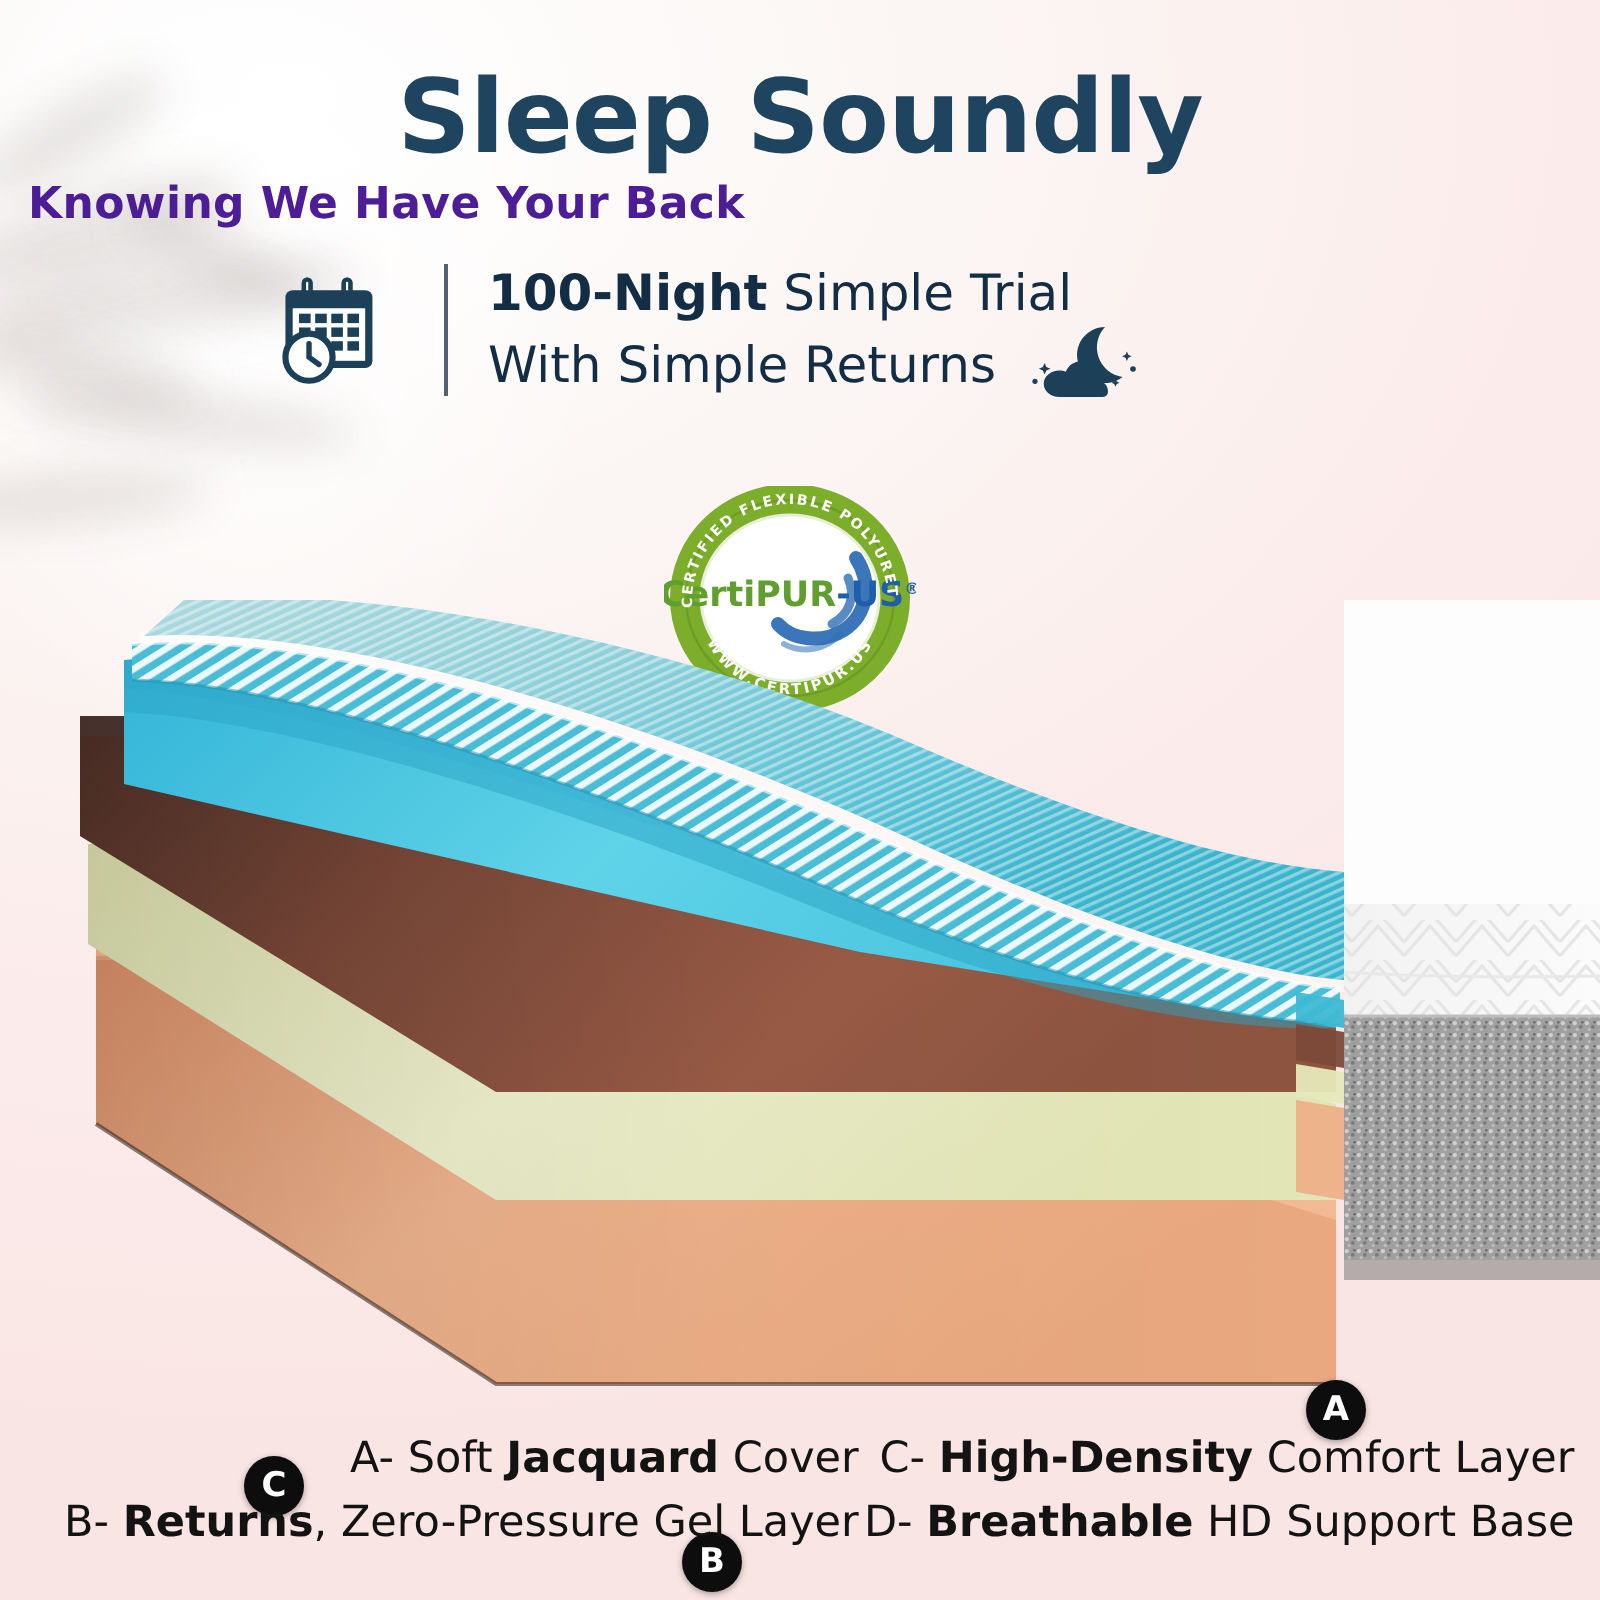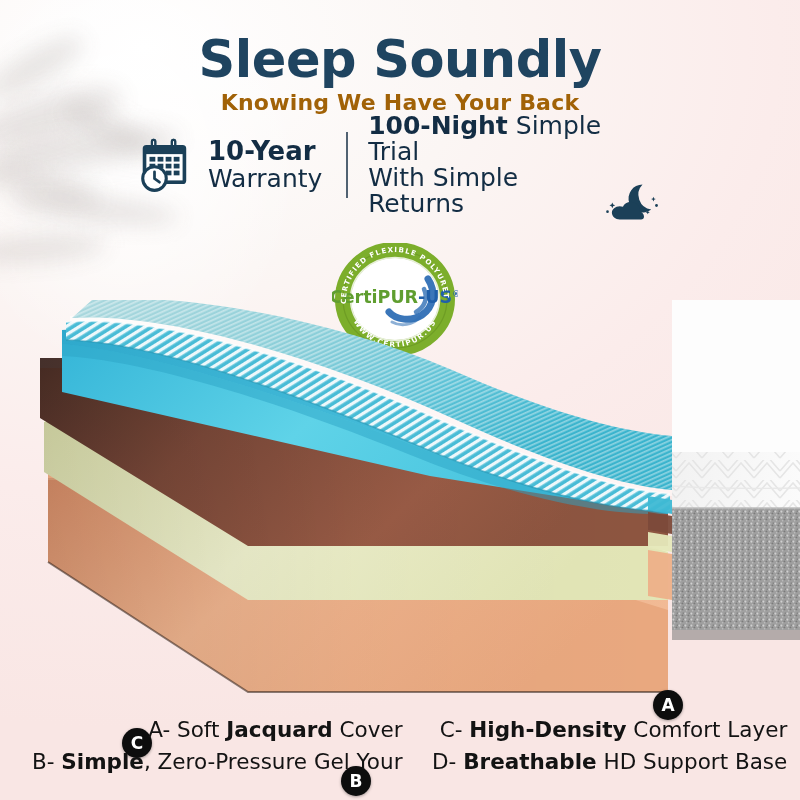--- a/index.html
+++ b/index.html
@@ -31,23 +31,24 @@
   .leafwrap{position:absolute;left:0;top:0;width:300px;height:330px;opacity:.85;}
 
   
   .title{
     position:absolute;left:0;right:0;top:34px;text-align:center;
     font-size:51px;line-height:1;font-weight:700;letter-spacing:-.5px;
     color:#1f4460;
     font-family:"DejaVu Sans", sans-serif;
   }
   .subtitle{
-    position:absolute;left:0;right:0;top:90px;text-align:center;
-    font-size:22px;font-weight:700;color:#a16207;letter-spacing:.2px;
+    position:absolute;left:0;right:0;top:90px;
+    font-size:22px;font-weight:700;color:#4c1d95;letter-spacing:.2px;
     font-family:"DejaVu Sans", sans-serif;
+    padding-left:14px;
   }
 
   
   .badges{position:absolute;left:140px;top:128px;width:520px;height:74px;display:flex;align-items:center;}
   .badge{display:flex;align-items:center;}
   .badge-warranty{gap:10px;padding-right:22px;}
   .divider{width:2px;height:66px;background:#33485a;opacity:.85;margin:0 20px 0 2px;}
   .cal-icon{width:58px;height:58px;position:relative;flex:0 0 auto;}
   .badge-txt{color:#132d44;font-family:"DejaVu Sans", sans-serif;}
   .badge-l1{font-size:26px;font-weight:700;line-height:1.04;}
@@ -129,24 +130,20 @@
             <rect x="28.3" y="30.6" width="6.4" height="5.2"></rect>
               <rect x="37.2" y="30.6" width="6.4" height="5.2"></rect>
             <rect x="19.4" y="38.2" width="6.4" height="5.2"></rect>
             <rect x="28.3" y="38.2" width="6.4" height="5.2"></rect>
               <rect x="37.2" y="38.2" width="6.4" height="5.2"></rect>
           </g>
           <circle cx="16" cy="47" r="13" fill="#ffffff" stroke="#1b4058" stroke-width="3.4"></circle>
           <path d="M16 39.5V47l5.5 4" stroke="#1b4058" stroke-width="3" fill="none" stroke-linecap="round"></path>
         </svg>
       </div>
-      <div class="badge-txt warranty-txt">
-        <div class="badge-l1">10-Year</div>
-        <div class="badge-l2">Warranty</div>
-      </div>
     </div>
 
     <div class="divider"></div>
 
     <div class="badge">
       <div class="badge-txt trial-txt">
         <div class="badge-l2 trial-l1"><b>100-Night</b><span> Simple Trial</span></div>
         <div class="trial-row">
           <div class="badge-l2">With Simple Returns</div>
           <div class="moon-icon">
@@ -354,21 +351,21 @@
 
     <div class="marker m-a">A</div>
     <div class="marker m-b">B</div>
     <div class="marker m-c">C</div>
     
   </div>
 
   <div class="legend">
     <div class="legend-col left">
       <div class="legend-line"><span>A- Soft </span><b>Jacquard</b><span> Cover</span></div>
-      <div class="legend-line"><span>B- </span><b>Simple</b><span>, Zero-Pressure Gel Your</span></div>
+      <div class="legend-line"><span>B- </span><b>Returns</b><span>, Zero-Pressure Gel Layer</span></div>
     </div>
     <div class="legend-col right">
       <div class="legend-line"><span>C- </span><b>High-Density</b><span> Comfort Layer</span></div>
       <div class="legend-line"><span>D- </span><b>Breathable</b><span> HD Support Base</span></div>
     </div>
   </div>
 
 </div>
 
 </body></html>

